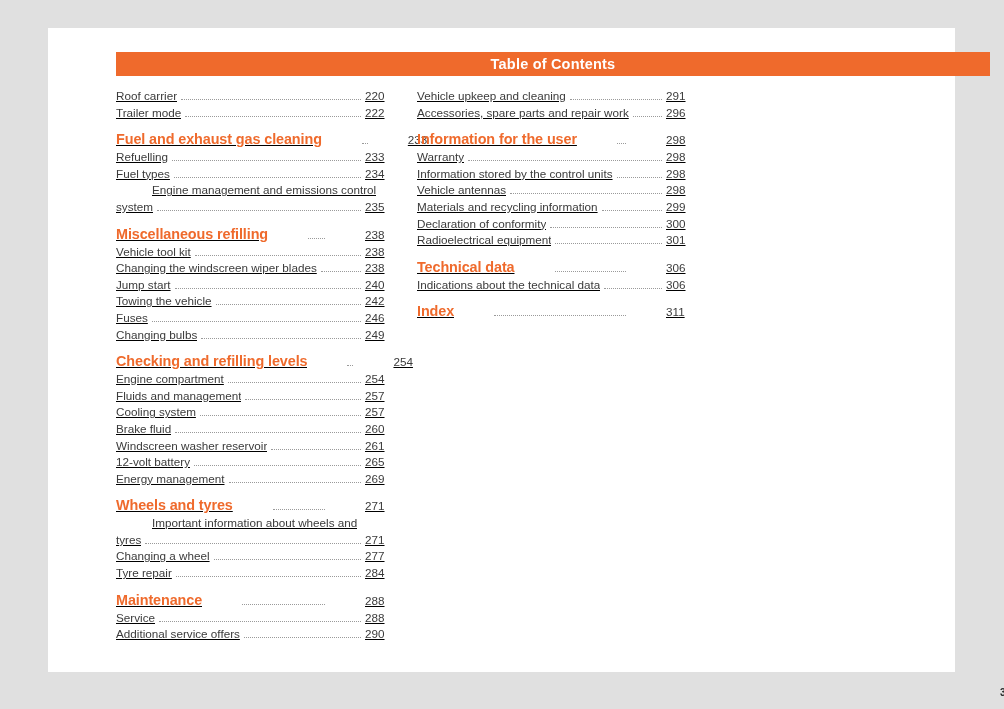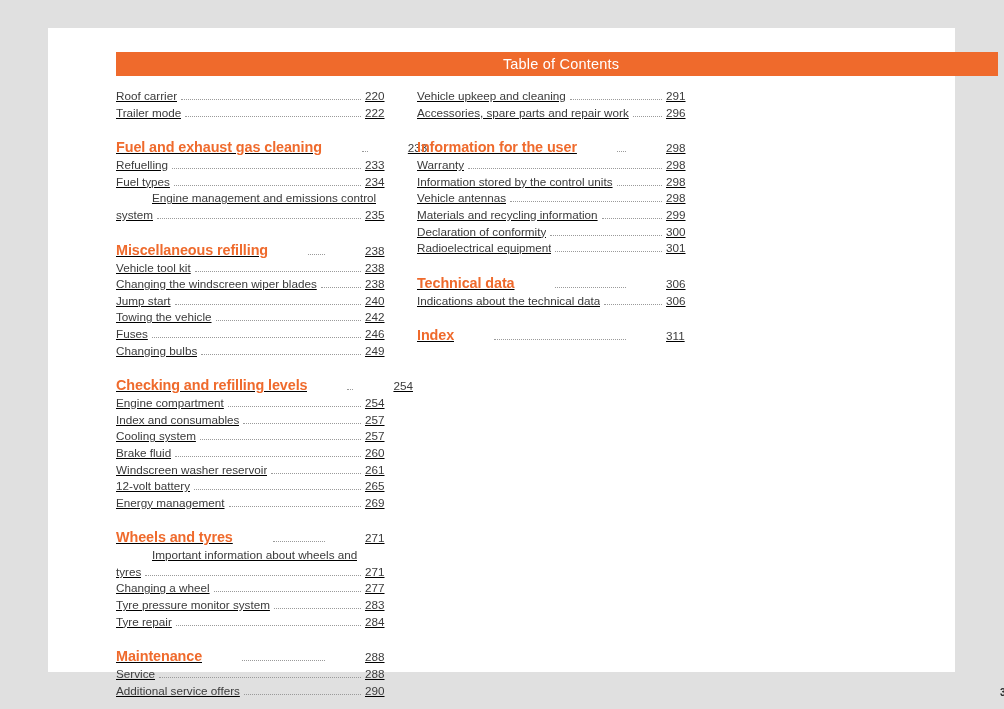--- a/index.html
+++ b/index.html
@@ -23,26 +23,25 @@
   }
   #banner {
     position: absolute;
     left: 68px;
     top: 24px;
     width: 874px;
     height: 24px;
     background: #ef6a2c;
     color: #ffffff;
     font-size: 14.5px;
-    font-weight: normal;
+    font-weight: bold;
     letter-spacing: 0.2px;
     display: flex;
     align-items: center;
     justify-content: center;
-    padding-left: 8px;
   }
   #columns {
     position: absolute;
     left: 68px;
     top: 60px;
     width: 580px;
     display: flex;
     gap: 22px;
     text-decoration: underline;
   }
@@ -71,21 +70,21 @@
     height: 0;
   }
   .toc-entry .page {
     flex: 0 0 auto;
     font-size: 11.7px;
     color: #3b3b3b;
     width: 30px;
     font-variant-numeric: tabular-nums;
   }
   .toc-entry.section {
-    margin-top: 17px;
+    margin-top: 9px;
     line-height: 19px;
     gap: 36px;
   }
   .toc-entry.section .label {
     color: #ef6a2c;
     font-size: 14.4px;
     font-weight: bold;
     letter-spacing: -0.1px;
   }
   .toc-entry.section .page {
@@ -191,21 +190,21 @@
           <span class="label">Checking and refilling levels</span>
           <span class="leader"></span>
           <span class="page">254</span>
         </div>
         <div class="toc-entry">
           <span class="label">Engine compartment</span>
           <span class="leader"></span>
           <span class="page">254</span>
         </div>
         <div class="toc-entry">
-          <span class="label">Index and consumables</span>
+          <span class="label">Fluids and management</span>
           <span class="leader"></span>
           <span class="page">257</span>
         </div>
         <div class="toc-entry">
           <span class="label">Cooling system</span>
           <span class="leader"></span>
           <span class="page">257</span>
         </div>
         <div class="toc-entry">
           <span class="label">Brake fluid</span>
@@ -237,25 +236,20 @@
         </div>
         <div class="toc-entry">
           <span class="label">tyres</span>
           <span class="leader"></span>
           <span class="page">271</span>
         </div>
         <div class="toc-entry">
           <span class="label">Changing a wheel</span>
           <span class="leader"></span>
           <span class="page">277</span>
-        </div>
-        <div class="toc-entry">
-          <span class="label">Tyre pressure monitor system</span>
-          <span class="leader"></span>
-          <span class="page">283</span>
         </div>
         <div class="toc-entry">
           <span class="label">Tyre repair</span>
           <span class="leader"></span>
           <span class="page">284</span>
         </div>
         <div class="toc-entry section">
           <span class="label">Maintenance</span>
           <span class="leader"></span>
           <span class="page">288</span>

